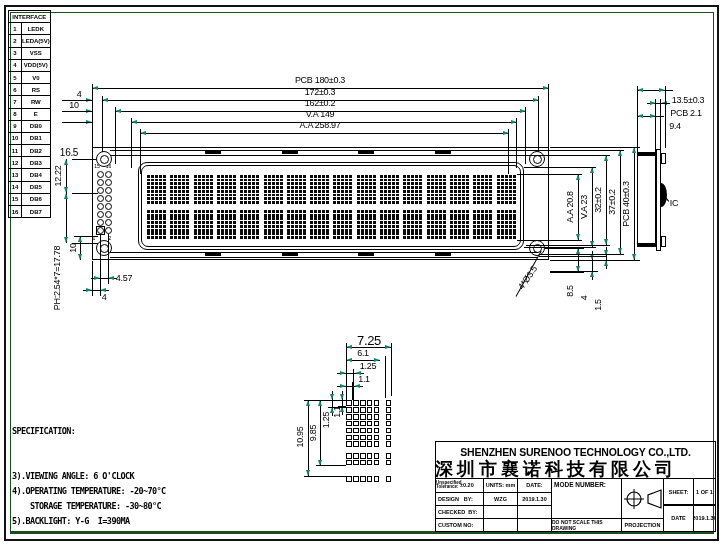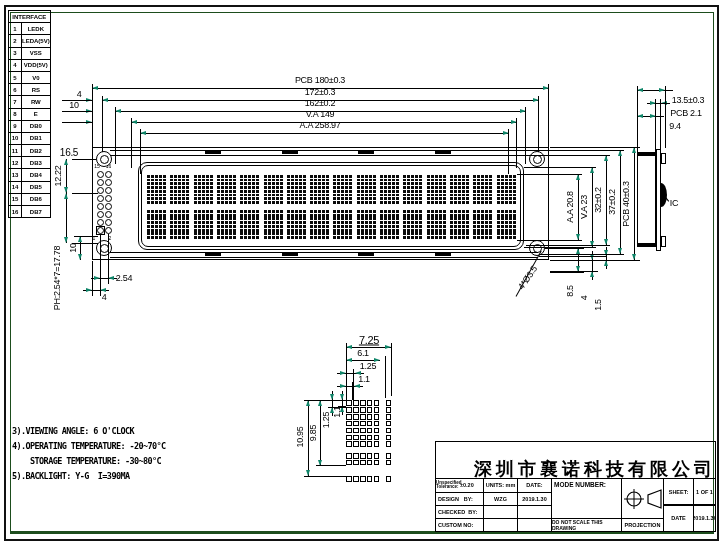--- a/index.html
+++ b/index.html
@@ -323,41 +323,41 @@
       <div class="ar" style="left: 63.5px; top: 193px; border-left: 2.5px solid transparent; border-right: 2.5px solid transparent; border-bottom: 6px solid rgb(15, 133, 105);"></div>
       <div class="ar" style="left: 63.5px; top: 237px; border-left: 2.5px solid transparent; border-right: 2.5px solid transparent; border-top: 6px solid rgb(15, 133, 105);"></div>
       <div class="dlb rot" style="left: 57px; top: 278px; font-size: 9px;">PH:2.54*7=17.78</div>
       <div class="ln" style="left: 80px; top: 236px; width: 1px; height: 24px;"></div>
       <div class="ar" style="left: 77.5px; top: 236px; border-left: 2.5px solid transparent; border-right: 2.5px solid transparent; border-bottom: 6px solid rgb(15, 133, 105);"></div>
       <div class="ar" style="left: 77.5px; top: 254px; border-left: 2.5px solid transparent; border-right: 2.5px solid transparent; border-top: 6px solid rgb(15, 133, 105);"></div>
       <div class="dlb rot" style="left: 73px; top: 248px; font-size: 9px;">10</div>
       <div class="ln" style="left: 91px; top: 278px; width: 26px; height: 1px;"></div>
       <div class="ar" style="left: 94px; top: 275.5px; border-top: 2.5px solid transparent; border-bottom: 2.5px solid transparent; border-left: 6px solid rgb(15, 133, 105);"></div>
       <div class="ar" style="left: 108px; top: 275.5px; border-top: 2.5px solid transparent; border-bottom: 2.5px solid transparent; border-right: 6px solid rgb(15, 133, 105);"></div>
-      <div class="dlb" style="left: 124px; top: 278px; font-size: 9px;">2.54</div>
+      <div class="dlb" style="left: 124px; top: 278px; font-size: 9px;">4.57</div>
       <div class="ln" style="left: 83px; top: 290px; width: 26px; height: 1px;"></div>
       <div class="ar" style="left: 86px; top: 287.5px; border-top: 2.5px solid transparent; border-bottom: 2.5px solid transparent; border-left: 6px solid rgb(15, 133, 105);"></div>
       <div class="ar" style="left: 100px; top: 287.5px; border-top: 2.5px solid transparent; border-bottom: 2.5px solid transparent; border-right: 6px solid rgb(15, 133, 105);"></div>
       <div class="dlb" style="left: 104px; top: 297px; font-size: 9px;">4</div>
       <div class="ln" style="left: 637px; top: 90px; width: 28px; height: 1px;"></div>
       <div class="ar" style="left: 637px; top: 87.5px; border-top: 2.5px solid transparent; border-bottom: 2.5px solid transparent; border-right: 6px solid rgb(15, 133, 105);"></div>
       <div class="ar" style="left: 659px; top: 87.5px; border-top: 2.5px solid transparent; border-bottom: 2.5px solid transparent; border-left: 6px solid rgb(15, 133, 105);"></div>
       <div class="dlb" style="left: 688px; top: 100px; font-size: 9px;">13.5±0.3</div>
       <div class="ln" style="left: 647px; top: 103px; width: 23px; height: 1px;"></div>
       <div class="ar" style="left: 650px; top: 100.5px; border-top: 2.5px solid transparent; border-bottom: 2.5px solid transparent; border-left: 6px solid rgb(15, 133, 105);"></div>
       <div class="ar" style="left: 661px; top: 100.5px; border-top: 2.5px solid transparent; border-bottom: 2.5px solid transparent; border-right: 6px solid rgb(15, 133, 105);"></div>
       <div class="dlb" style="left: 686px; top: 113px; font-size: 9px;">PCB 2.1</div>
       <div class="ln" style="left: 637px; top: 116px; width: 19px; height: 1px;"></div>
       <div class="ar" style="left: 637px; top: 113.5px; border-top: 2.5px solid transparent; border-bottom: 2.5px solid transparent; border-right: 6px solid rgb(15, 133, 105);"></div>
       <div class="ar" style="left: 650px; top: 113.5px; border-top: 2.5px solid transparent; border-bottom: 2.5px solid transparent; border-left: 6px solid rgb(15, 133, 105);"></div>
       <div class="dlb" style="left: 675px; top: 126px; font-size: 9px;">9.4</div>
       <div class="ln" style="left: 346px; top: 347px; width: 45px; height: 1px;"></div>
       <div class="ar" style="left: 346px; top: 344.5px; border-top: 2.5px solid transparent; border-bottom: 2.5px solid transparent; border-right: 6px solid rgb(15, 133, 105);"></div>
       <div class="ar" style="left: 385px; top: 344.5px; border-top: 2.5px solid transparent; border-bottom: 2.5px solid transparent; border-left: 6px solid rgb(15, 133, 105);"></div>
-      <div class="dlb" style="left: 369px; top: 340px; font-size: 11px; text-decoration: underline;">7.25</div>
+      <div class="dlb" style="left: 369px; top: 340px; font-size: 13px;">7.25</div>
       <div class="ln" style="left: 346px; top: 360px; width: 34px; height: 1px;"></div>
       <div class="ar" style="left: 346px; top: 357.5px; border-top: 2.5px solid transparent; border-bottom: 2.5px solid transparent; border-right: 6px solid rgb(15, 133, 105);"></div>
       <div class="ar" style="left: 374px; top: 357.5px; border-top: 2.5px solid transparent; border-bottom: 2.5px solid transparent; border-left: 6px solid rgb(15, 133, 105);"></div>
       <div class="dlb" style="left: 363px; top: 353px; font-size: 9px;">6.1</div>
       <div class="ln" style="left: 337px; top: 373px; width: 26.6px; height: 1px;"></div>
       <div class="ar" style="left: 340px; top: 370.5px; border-top: 2.5px solid transparent; border-bottom: 2.5px solid transparent; border-left: 6px solid rgb(15, 133, 105);"></div>
       <div class="ar" style="left: 354.6px; top: 370.5px; border-top: 2.5px solid transparent; border-bottom: 2.5px solid transparent; border-right: 6px solid rgb(15, 133, 105);"></div>
       <div class="dlb" style="left: 368px; top: 366px; font-size: 9px;">1.25</div>
       <div class="ln" style="left: 337px; top: 386px; width: 25.6px; height: 1px;"></div>
       <div class="ar" style="left: 340px; top: 383.5px; border-top: 2.5px solid transparent; border-bottom: 2.5px solid transparent; border-left: 6px solid rgb(15, 133, 105);"></div>
@@ -444,25 +444,27 @@
       <div class="ln" style="left: 282px; top: 151px; width: 16px; height: 3px;"></div>
       <div class="ln" style="left: 358px; top: 151px; width: 16px; height: 3px;"></div>
       <div class="ln" style="left: 435px; top: 151px; width: 16px; height: 3px;"></div>
       <div class="ln" style="left: 205px; top: 253px; width: 16px; height: 3px;"></div>
       <div class="ln" style="left: 282px; top: 253px; width: 16px; height: 3px;"></div>
       <div class="ln" style="left: 358px; top: 253px; width: 16px; height: 3px;"></div>
       <div class="ln" style="left: 435px; top: 253px; width: 16px; height: 3px;"></div>
     </div>
 
   <div id="spec">
+    <div>SPECIFICATION:</div>
     <div id="specLines"><div>3).VIEWING ANGLE: 6 O'CLOCK</div><div>4).OPERATING TEMPERATURE: -20~70°C</div><div>    STORAGE TEMPERATURE: -30~80°C</div><div>5).BACKLIGHT: Y-G  I=390MA</div></div>
   </div>
 
   <div class="abs" style="left:435px;top:441px;width:281px;height:91px;border:1.5px solid #000;box-sizing:border-box"></div>
-  <div class="abs" style="left:435px;top:457px;width:281px;text-align:right;font-size:18px;font-weight:bold;letter-spacing:4px;font-family:'DejaVu Sans',sans-serif">深圳市襄诺科技有限公司</div>
+  <div class="abs" style="left:435px;top:446px;width:281px;text-align:center;font-size:10.5px;font-weight:bold;letter-spacing:-0.2px">SHENZHEN SURENOO TECHNOLOGY CO.,LTD.</div>
+  <div class="abs" style="left:435px;top:457px;width:281px;text-align:left;font-size:18px;font-weight:bold;letter-spacing:4px;font-family:'DejaVu Sans',sans-serif">深圳市襄诺科技有限公司</div>
 
   <div class="tcell" style="left:435px;top:478px;width:49px;height:14.5px">
     <span style="font-size:4.5px;line-height:4.5px;width:24px;white-space:normal;display:inline-block">Unspecified Tolerance:</span>
     <span style="font-size:5.5px">±0.20</span>
   </div>
   <div class="tcell" style="left:483px;top:478px;width:35px;height:14.5px;font-size:5.5px;justify-content:center">UNITS: mm</div>
   <div class="tcell" style="left:517px;top:478px;width:35px;height:14.5px;font-size:5.5px;justify-content:center">DATE:</div>
   <div class="tcell" style="left:551px;top:478px;width:71px;height:41px;font-size:6.5px;align-items:flex-start;padding:2px">MODE NUMBER:</div>
   <div class="tcell" style="left:621px;top:478px;width:43px;height:41px;justify-content:center">
     <svg width="40" height="26" viewBox="0 0 40 26">

